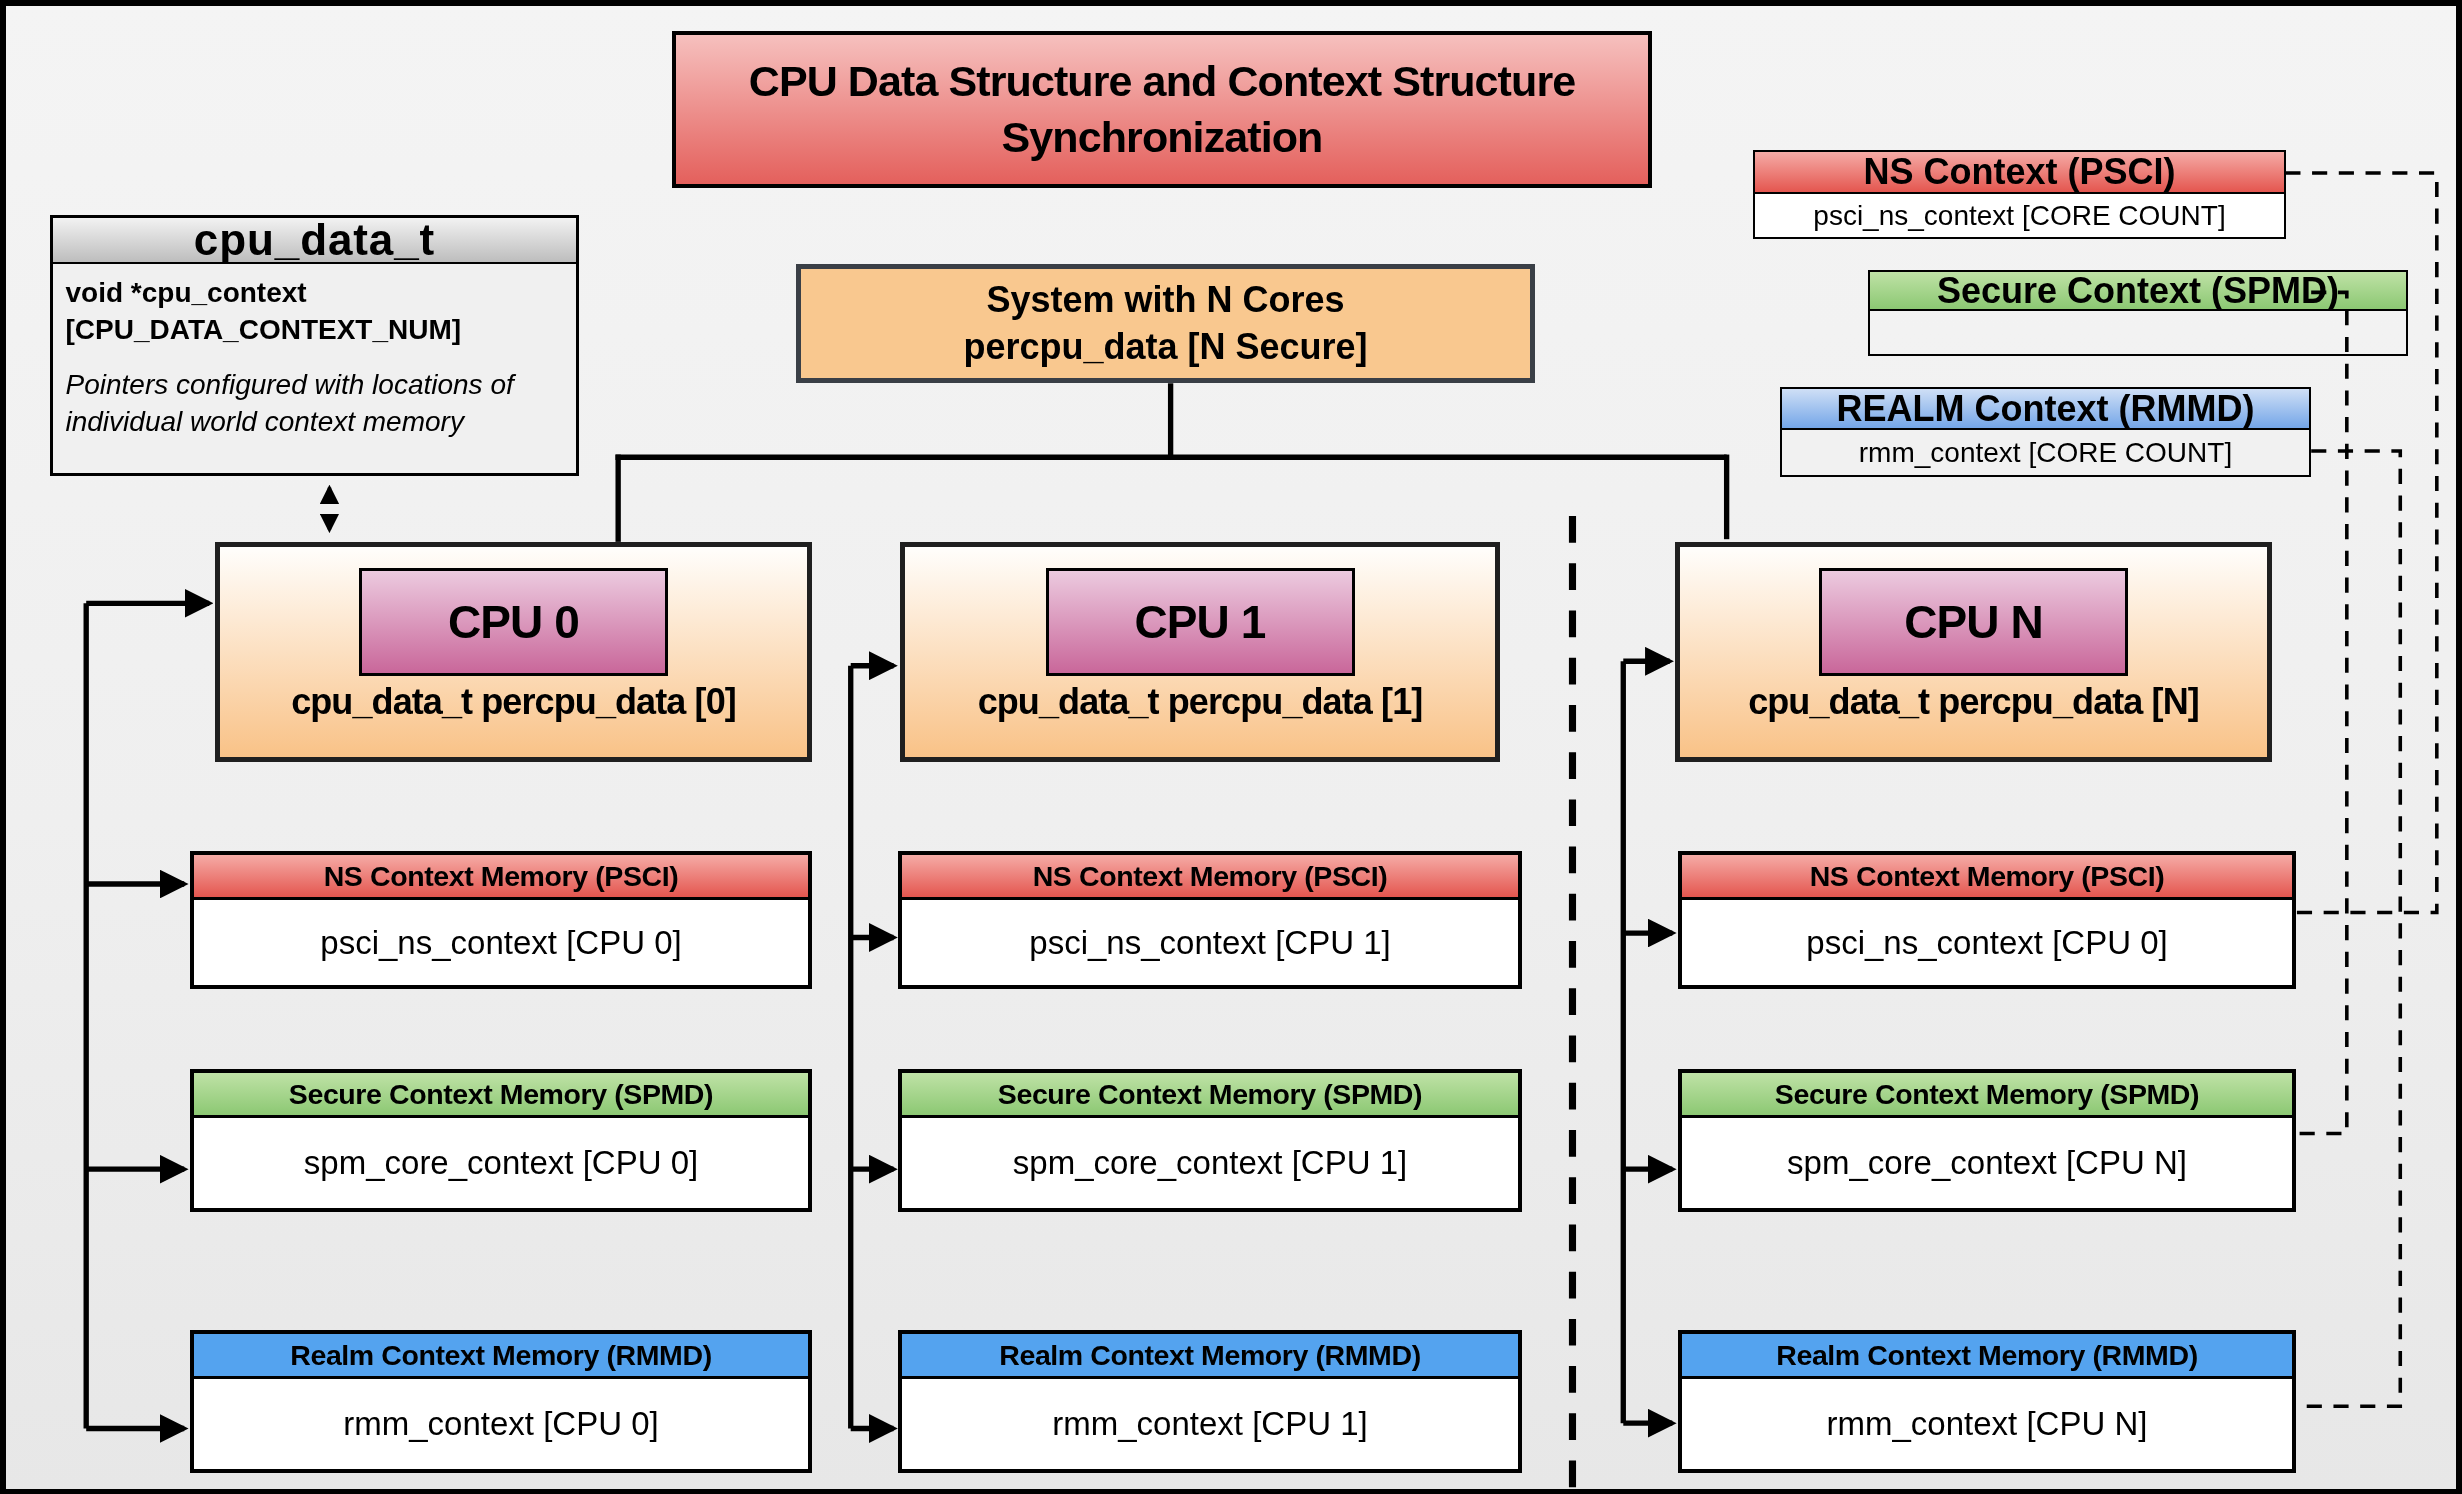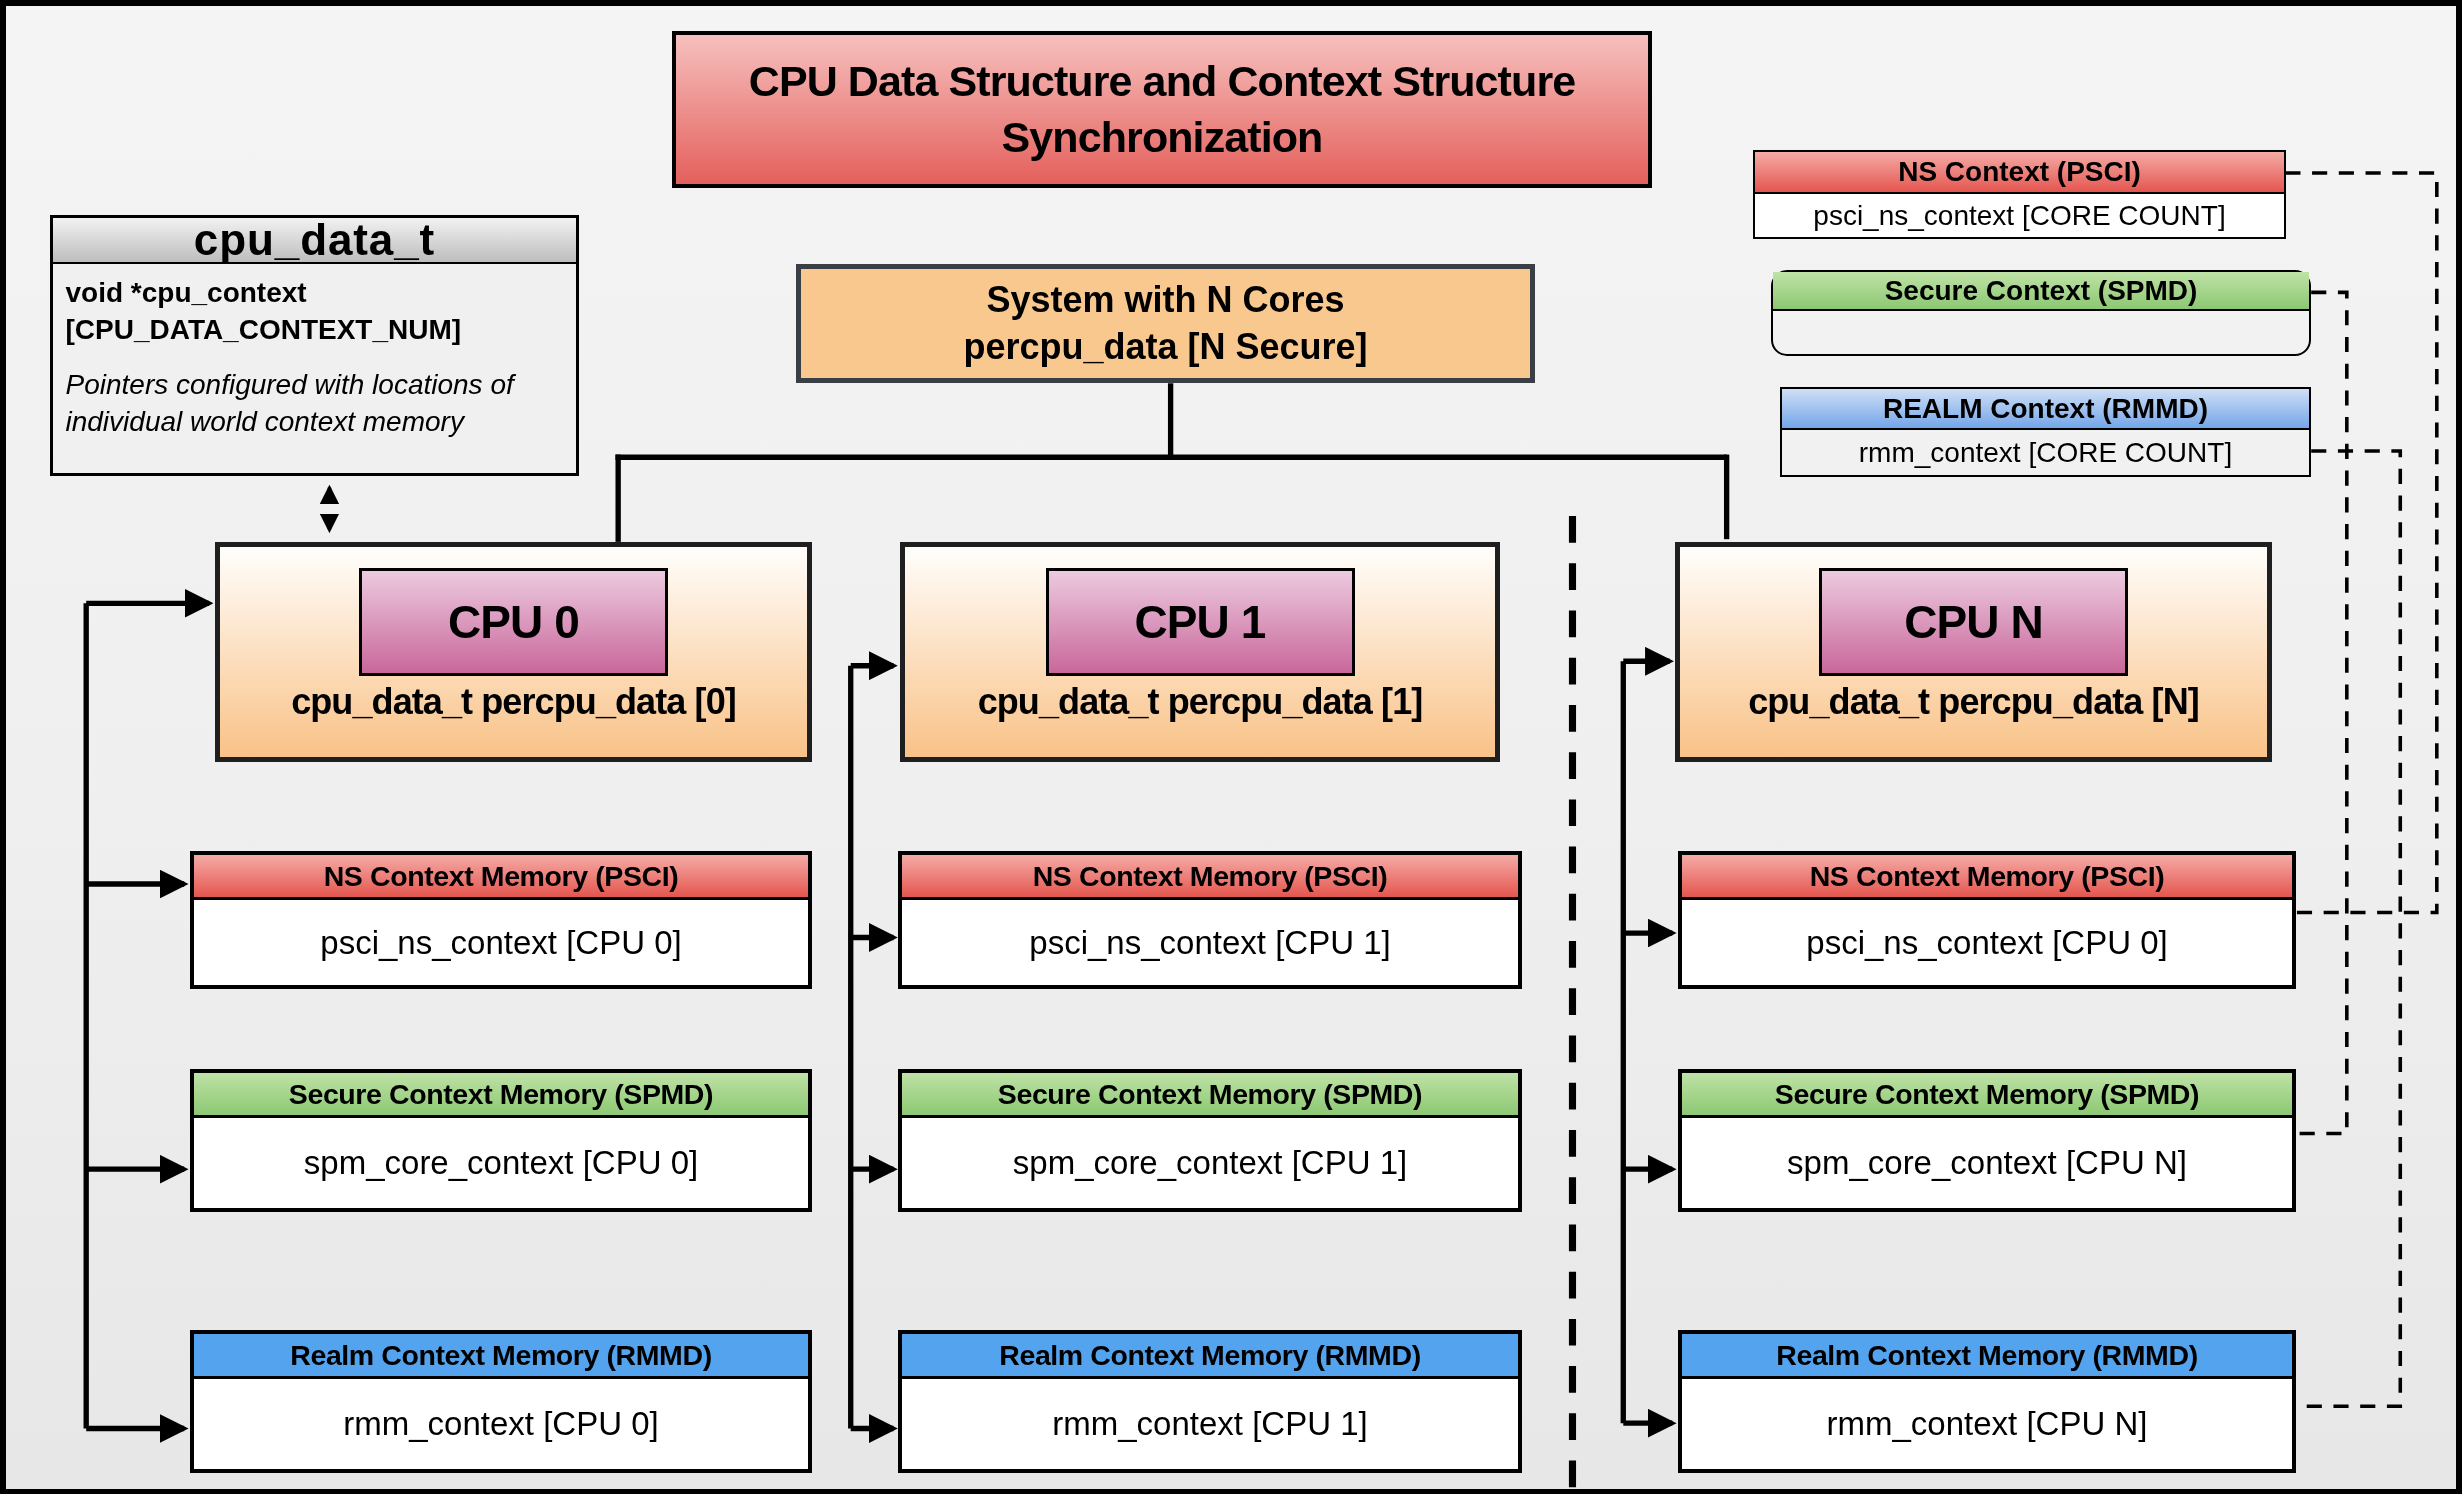--- a/index.html
+++ b/index.html
@@ -28,26 +28,26 @@
   .cdt-note{padding:18px 12.5px 0 12.5px;font-size:28px;font-style:italic;line-height:1.32;}
 
   
   .system-box{left:790px;top:258px;width:739px;height:119px;border:5.3px solid #3a3f46;
     background:var(--system_bg);display:flex;flex-direction:column;align-items:center;
     justify-content:center;font-size:36px;font-weight:bold;line-height:1.3;text-align:center;}
 
   
   .legend{border:2.7px solid #000;display:flex;flex-direction:column;}
   .legend .lg-header{border-bottom:2.7px solid #000;display:flex;align-items:center;
-    justify-content:center;font-size:28px;font-weight:bold;}
+    justify-content:center;font-size:36px;font-weight:bold;}
   .legend .lg-body{flex:1;display:flex;align-items:center;justify-content:center;font-size:28px;}
   #legend-ns{left:1747px;top:144px;width:533px;height:89px;}
   #legend-ns .lg-header{height:40px;background:linear-gradient(180deg,var(--red_top),var(--red_bottom));}
   #legend-ns .lg-body{background:#ffffff;}
-  #legend-sec{left:1765px;top:264px;width:540px;height:86px;border-radius:16px;}
+  #legend-sec{left:1862px;top:264px;width:540px;height:86px;}
   #legend-sec .lg-header{height:37px;background:linear-gradient(180deg,var(--green_top),var(--green_bottom));}
   #legend-sec .lg-body{background:#f1f1f1;}
   #legend-realm{left:1774px;top:381px;width:531px;height:90px;}
   #legend-realm .lg-header{height:39px;background:linear-gradient(180deg,var(--blue_top),var(--blue_bottom));}
   #legend-realm .lg-body{background:#f1f1f1;}
 
   
   .cpu-box{top:536px;height:220px;border:5.3px solid #1f1f1f;
     background:linear-gradient(180deg,var(--cpu_grad_top) 0%,var(--cpu_grad_bottom) 100%);}
   .cpu-label{position:relative;margin:21.4px auto 0 auto;width:303px;height:102px;

